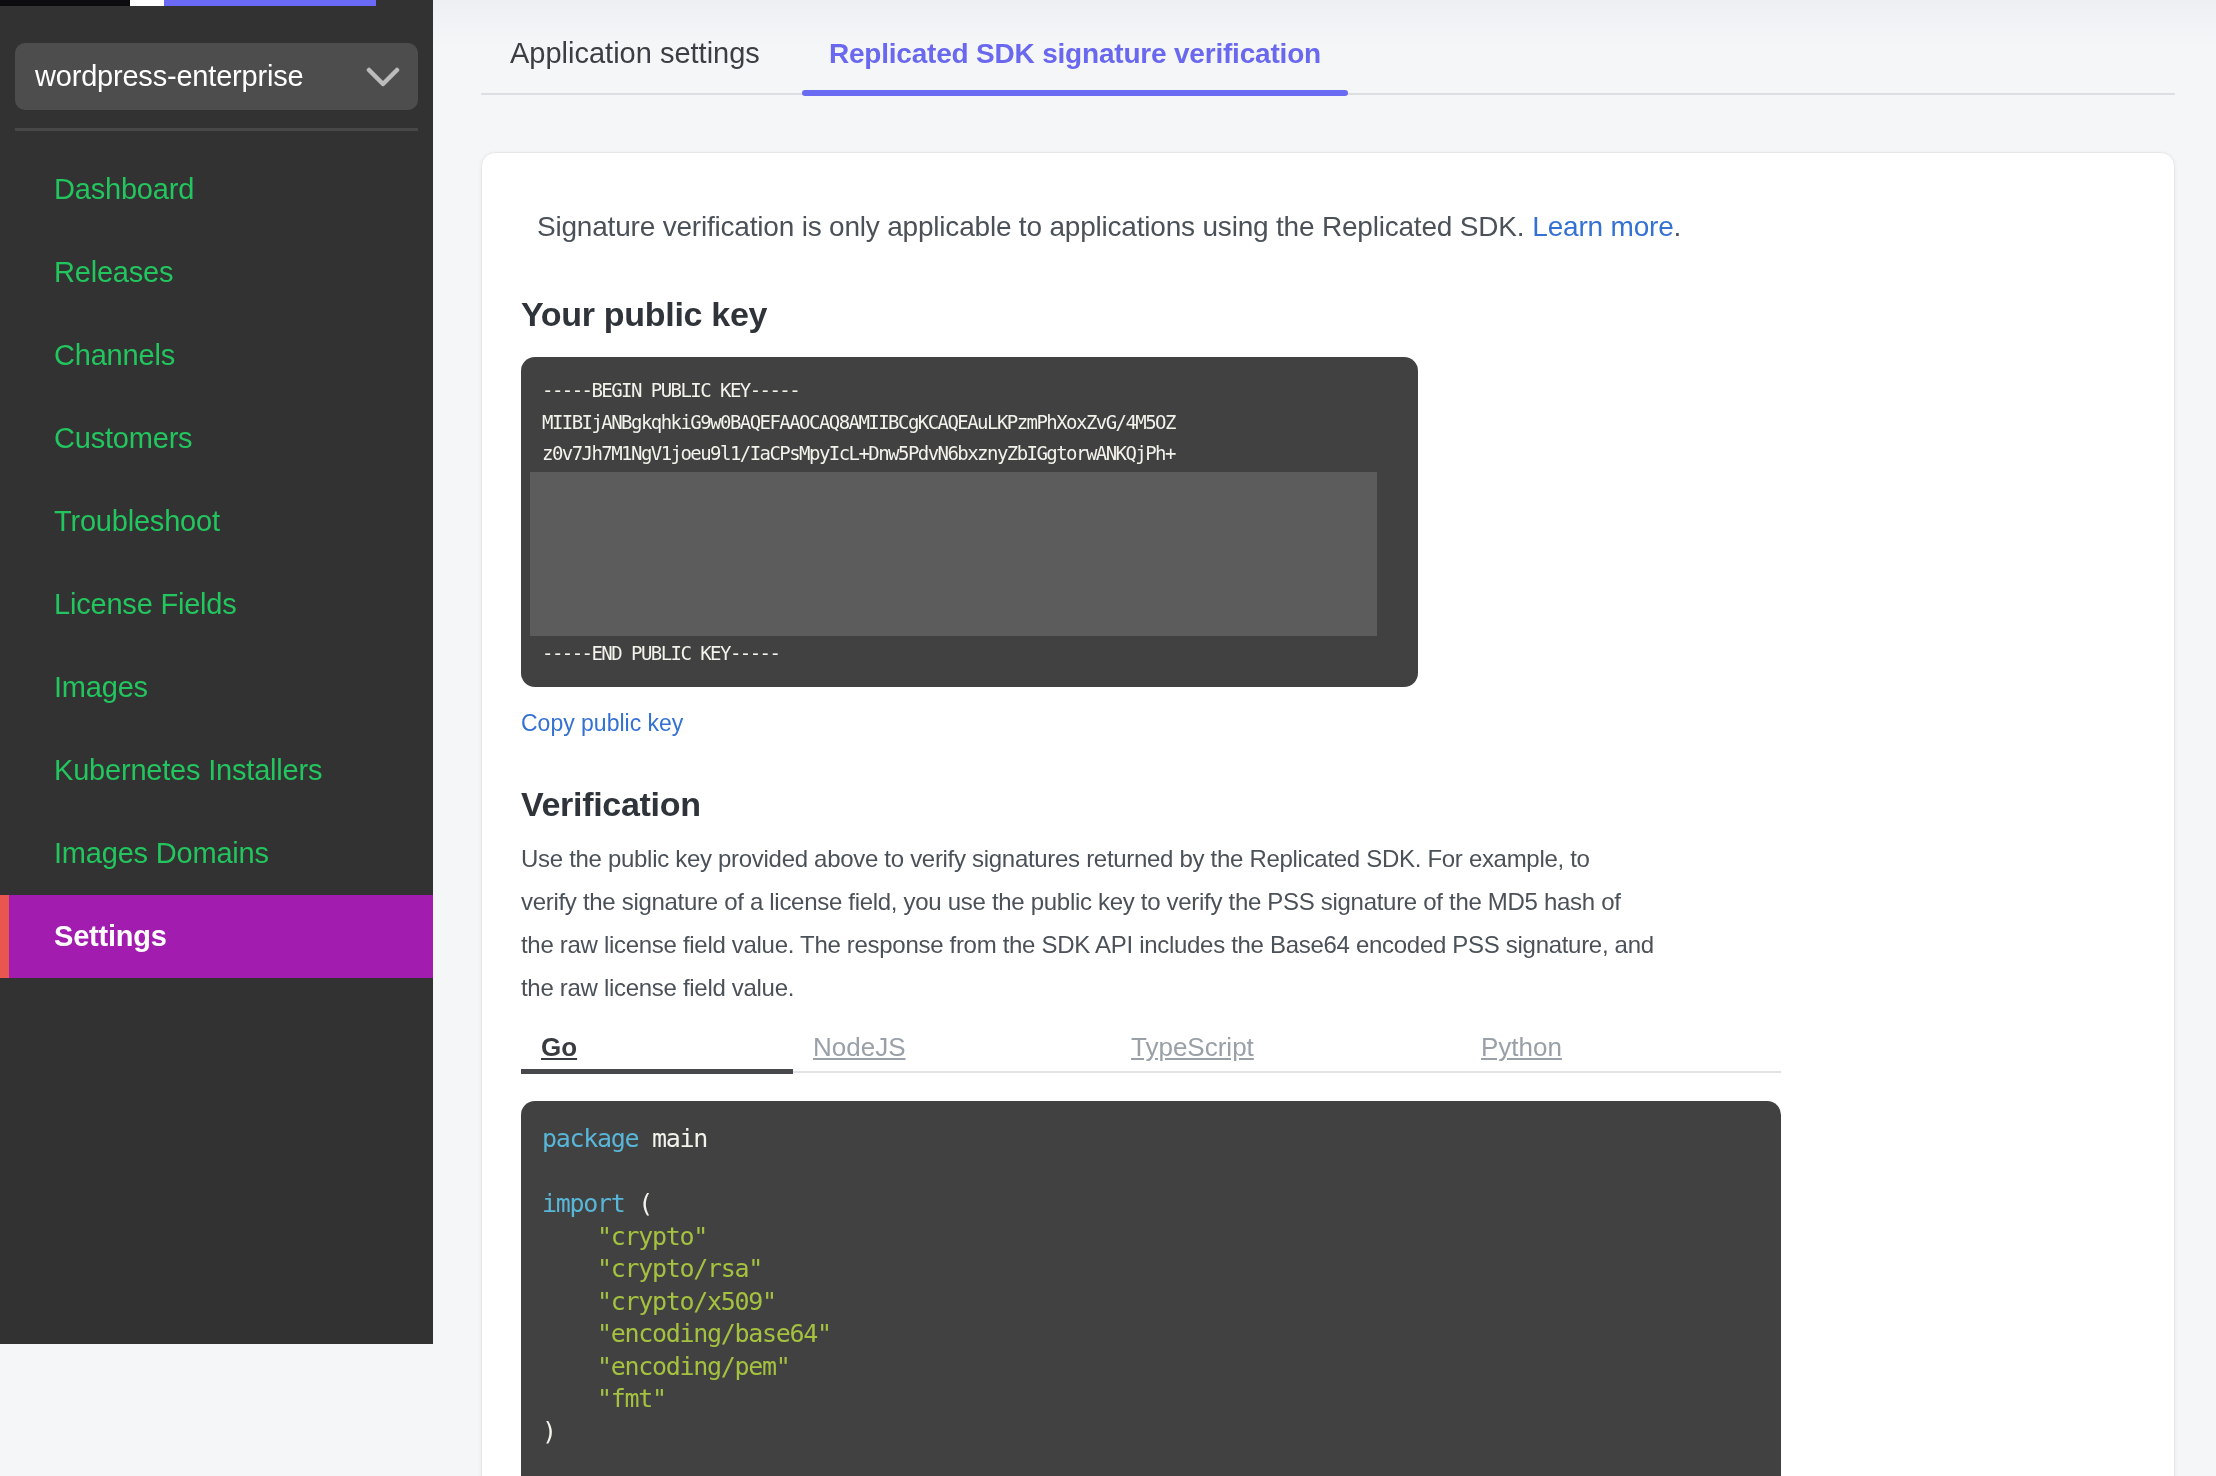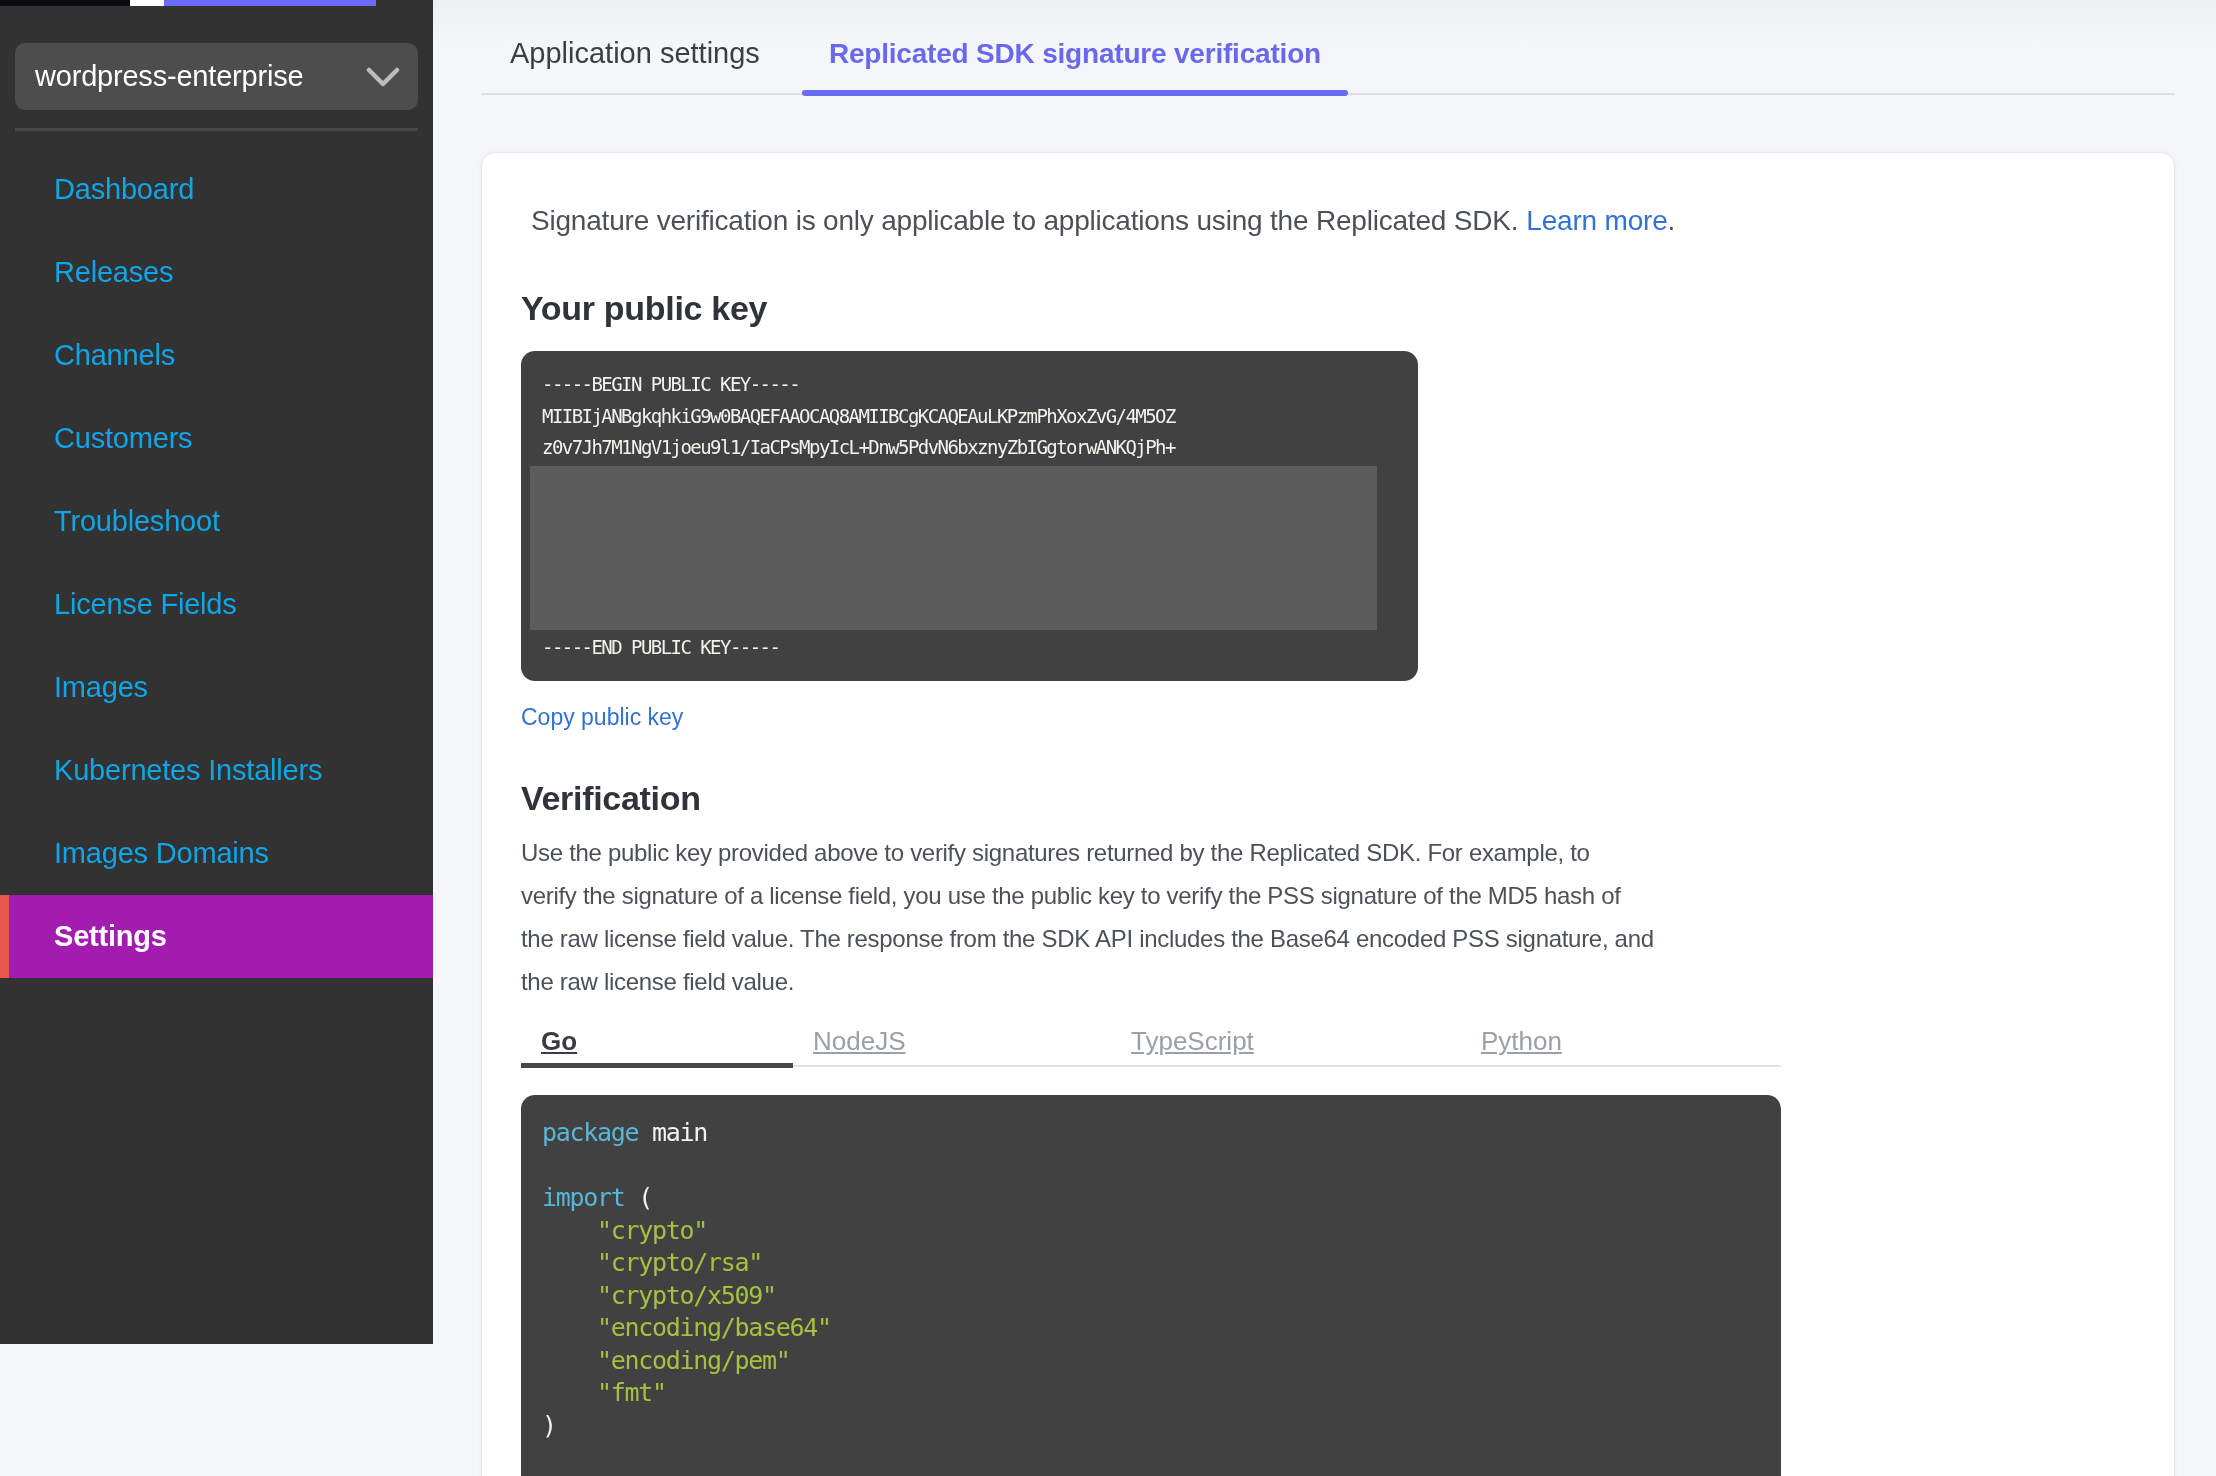--- a/index.html
+++ b/index.html
@@ -23,21 +23,21 @@
     margin:0 15px;height:67px;background:#4d4d4d;border-radius:10px;
     display:flex;align-items:center;justify-content:space-between;
     padding:0 18px 0 20px;box-sizing:border-box;cursor:pointer;
   }
   .selector-label{color:#ffffff;font-size:29px;letter-spacing:-0.2px;}
   .chevron{width:34px;height:22px;display:block;}
   .sidebar-divider{border:none;border-top:3px solid #484848;margin:18px 15px 0 15px;}
   .nav{margin-top:17px;}
   .nav-item{
     height:83px;display:flex;align-items:center;
-    padding-left:54px;font-size:29px;color:#0ea5e9;letter-spacing:-0.2px;cursor:pointer;
+    padding-left:54px;font-size:29px;color:#22c55e;letter-spacing:-0.2px;cursor:pointer;
     box-sizing:border-box;
   }
   .nav-item.active{
     background:#a21caf;color:#ffffff;font-weight:700;
     border-left:9px solid #e9564f;padding-left:45px;
   }
 
   
   .main{flex:1;height:100%;box-sizing:border-box;position:relative;
     background:linear-gradient(#edeff2,#f5f6f8 46px);}
@@ -54,21 +54,21 @@
   .tab.active::after{
     content:"";position:absolute;left:0;right:0;bottom:-3px;height:6px;
     background:#6b6af3;border-radius:3px;
   }
 
   .card{
     margin:57px 41px 0 48px;background:#ffffff;border:1px solid #e7e8ec;
     border-radius:14px;box-shadow:0 1px 4px rgba(40,44,60,0.06);
     box-sizing:border-box;padding:36px 39px 60px 39px;height:1600px;
   }
-  .intro{font-size:28px;color:#4b5158;line-height:44px;margin:10px;letter-spacing:-0.2px;}
+  .intro{font-size:28px;color:#4b5158;line-height:44px;margin:16px;letter-spacing:-0.2px;}
   .intro a{color:#3471d3;text-decoration:none;cursor:pointer;margin-left:8px;}
   .section-title{
     font-size:34px;font-weight:700;color:#2f343a;margin:45px 0 0 0;line-height:40px;
     letter-spacing:-0.3px;
   }
 
   
   .pem-block{
     margin-top:23px;width:897px;box-sizing:border-box;background:#414141;
     border-radius:14px;padding:18px 21px 18px 21px;overflow:hidden;

